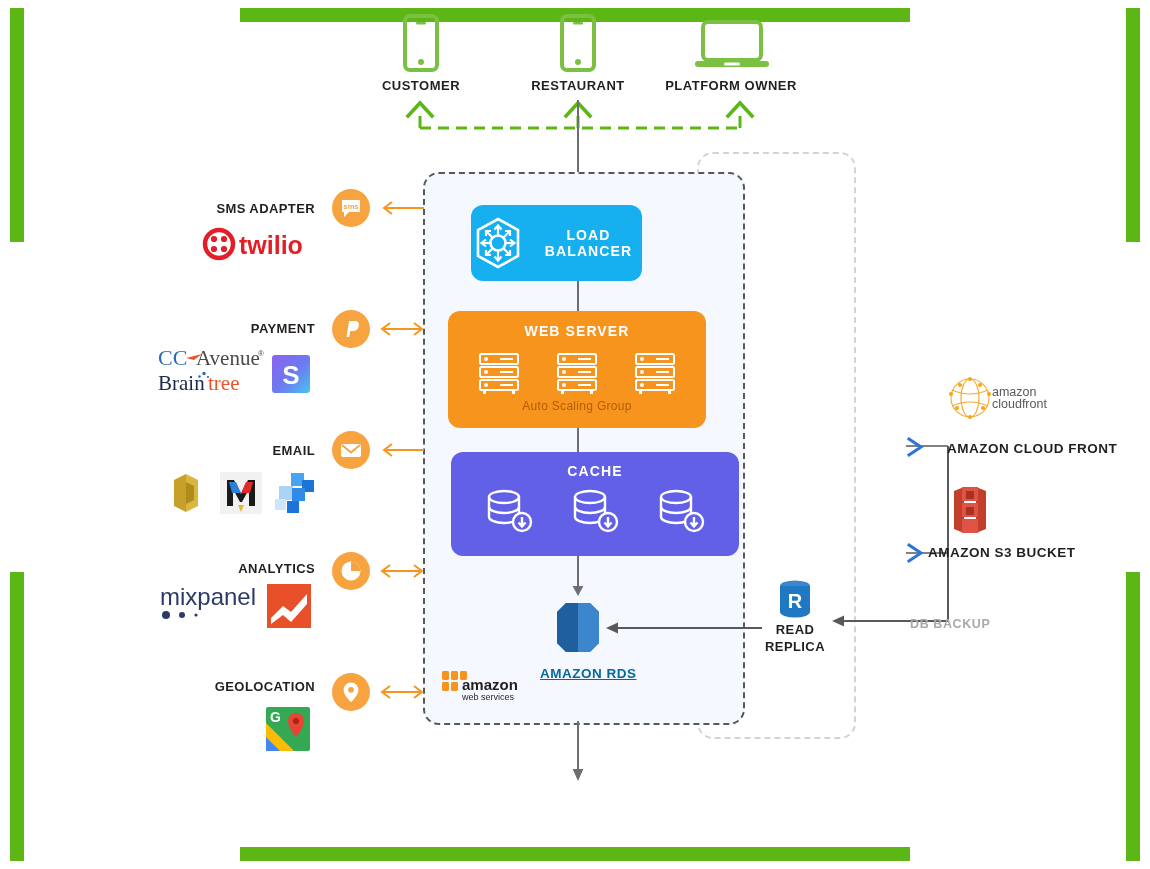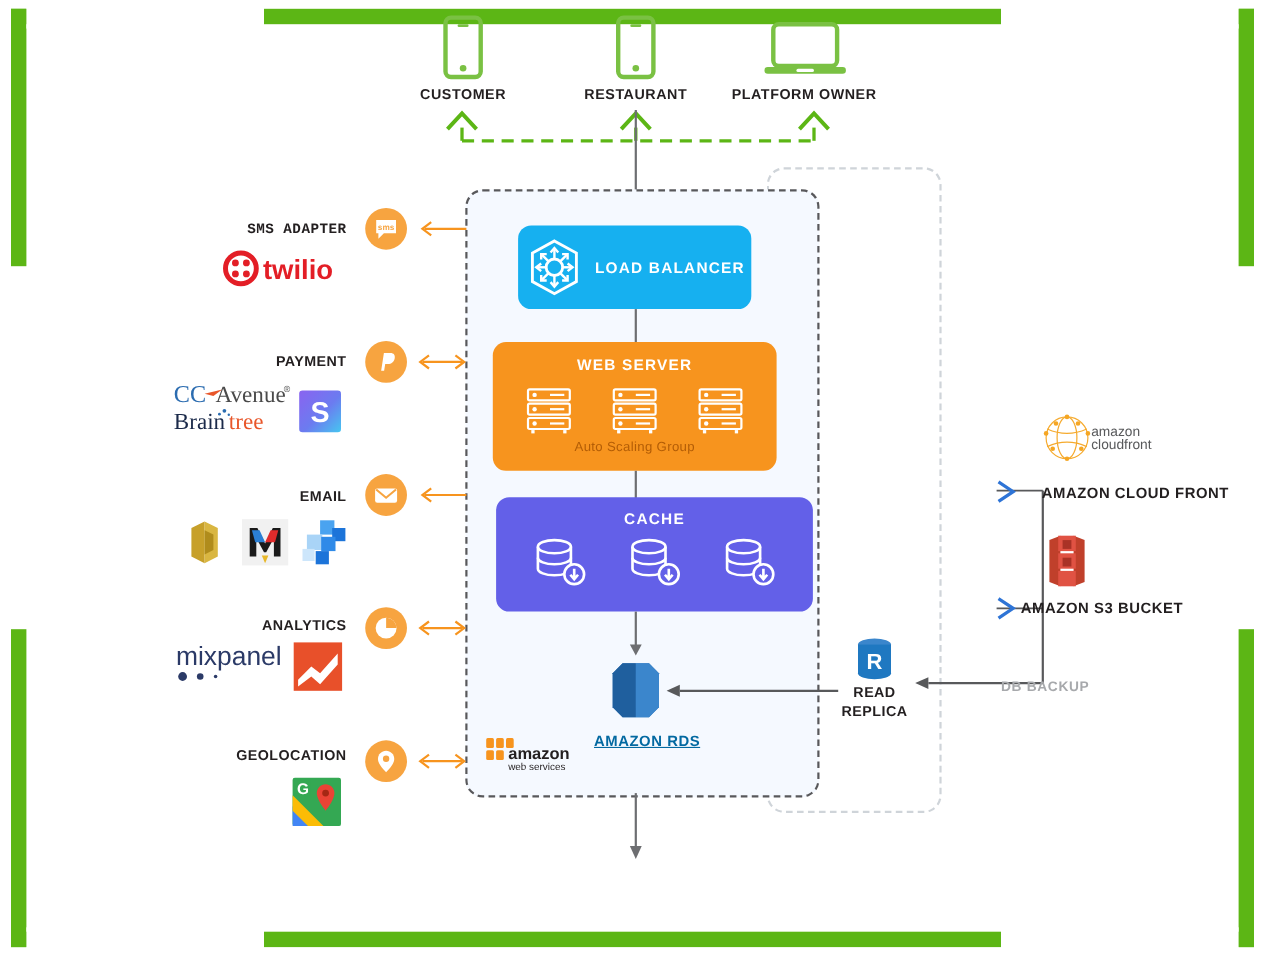--- a/index.html
+++ b/index.html
@@ -32,21 +32,21 @@
 
   
   .vpc{position:absolute;left:423px;top:172px;width:318px;height:549px;
        border:2px dashed #58585b;border-radius:16px;background:#f5f9ff;}
   .vpc-right{position:absolute;left:697px;top:152px;width:155px;height:583px;
        border:2px dashed #cfd4d9;border-radius:16px;background:transparent;}
 
   
   .blk{position:absolute;border-radius:12px;color:#fff;text-align:center;}
   .blk-title{font-size:14px;font-weight:bold;letter-spacing:1.1px;}
-  .lb{left:471px;top:205px;width:212px;height:76px;background:#16b0f0;
+  .lb{left:471px;top:205px;width:171px;height:76px;background:#16b0f0;
       display:flex;align-items:center;justify-content:center;gap:10px;}
   .ws{left:448px;top:311px;width:258px;height:117px;background:#f7941e;}
   .cache{left:451px;top:452px;width:288px;height:104px;background:#6360e8;}
   .asg{font-size:12px;color:#b35d06;letter-spacing:.3px;}
 
   
   .iconrow{display:flex;justify-content:center;gap:32px;align-items:flex-end;}
 
   
   .circ{position:absolute;width:38px;height:38px;border-radius:50%;
@@ -341,21 +341,21 @@
     <path d="M6 6 L16 2 L16 48 L6 44 Z" fill="#c0402b"></path>
     <path d="M38 6 L28 2 L28 48 L38 44 Z" fill="#c0402b"></path>
     <rect x="14" y="2" width="16" height="14" fill="#e05243"></rect>
     <rect x="14" y="18" width="16" height="14" fill="#e05243"></rect>
     <rect x="14" y="34" width="16" height="14" fill="#e05243"></rect>
     <rect x="18" y="6" width="8" height="8" fill="#a93226"></rect>
     <rect x="18" y="22" width="8" height="8" fill="#a93226"></rect>
   </svg>
   <div class="svc-lbl" style="left:895px;top:545px;padding-left:33px;">AMAZON S3 BUCKET</div>
 
-  <div class="lbl" style="left:115px;top:201px;width:200px;text-align:right;font-family:Liberation Mono, monospace;">SMS ADAPTER</div>
+  <div class="lbl" style="left:115px;top:201px;width:200px;text-align:right;">SMS ADAPTER</div>
   <div class="circ" style="left:332px;top:189px;">
     <svg width="24" height="24" viewBox="0 0 24 24">
       <path d="M3 4 H21 V16 H10 L5 21 V16 H3 Z" fill="#ffffff"></path>
       <text x="12" y="13" text-anchor="middle" font-family="Liberation Sans, sans-serif" font-size="7.5" font-weight="bold" fill="#f7a440">sms</text>
     </svg>
   </div>
   <svg class="abs" style="left:378px;top:200px;" width="48" height="16" viewBox="0 0 48 16">
     <path d="M46 8 H 8" stroke="#f7941e" stroke-width="2" fill="none"></path>
     <path d="M14 2 L6 8 L14 14" stroke="#f7941e" stroke-width="2" fill="none"></path>
   </svg>

